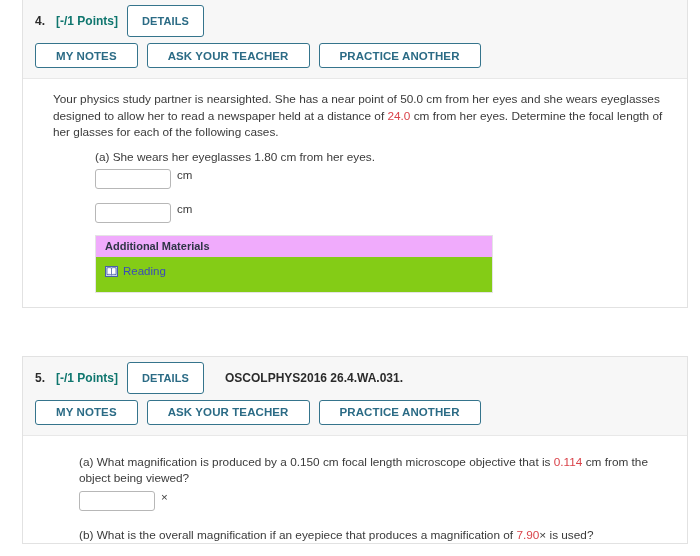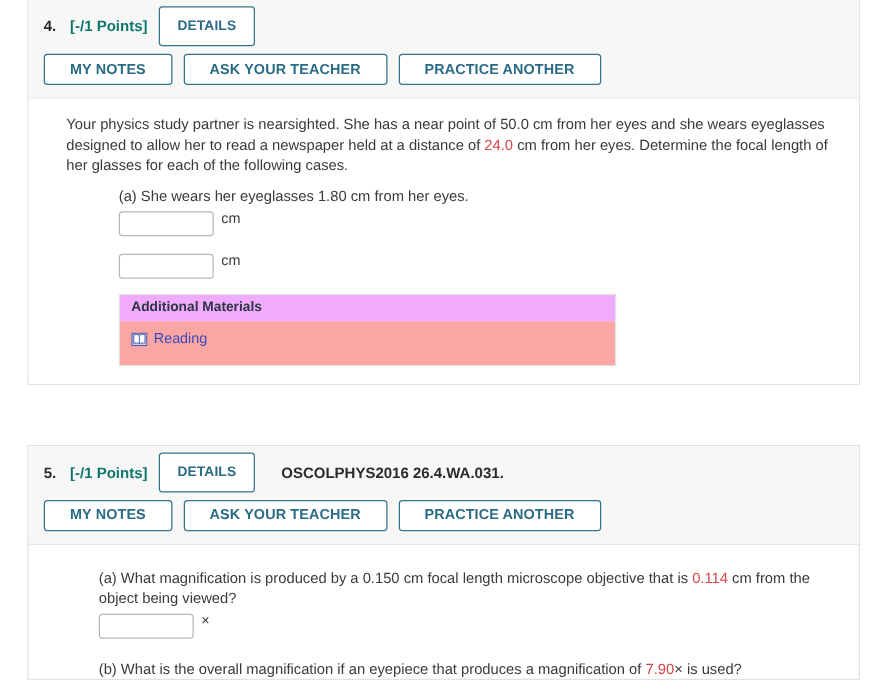--- a/index.html
+++ b/index.html
@@ -176,21 +176,21 @@
   .materials-header {
     background: #f0abfc;
     color: #2e3545;
     font-size: 11px;
     font-weight: bold;
     padding: 4px 9px 5px 9px;
   }
 
   .materials-body {
     padding: 8px 9px 12px 9px;
-    background: #fca5a5;
+    background: #84cc16;
   }
 
   .material-link {
     display: inline-flex;
     align-items: center;
     gap: 5px;
     color: #3b4cb8;
     font-size: 11.5px;
     text-decoration: none;
     cursor: pointer;

